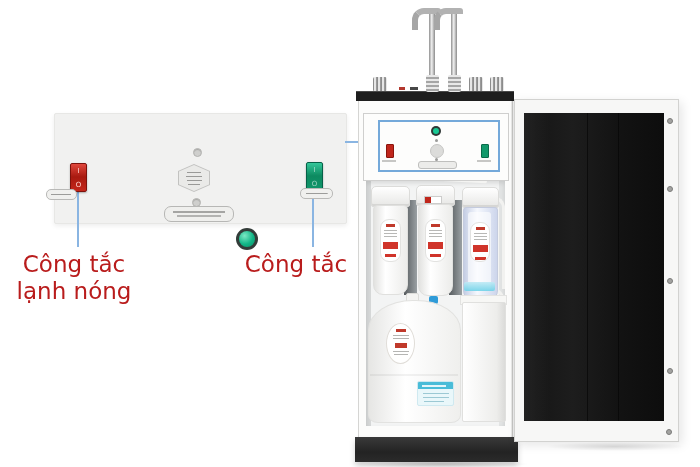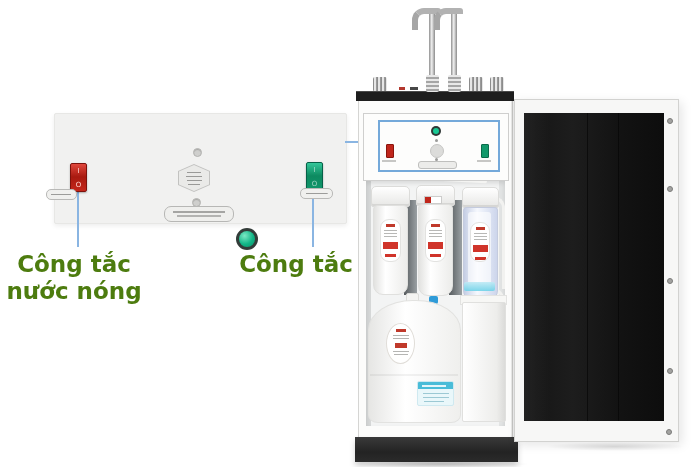--- a/index.html
+++ b/index.html
@@ -42,21 +42,21 @@
   .tag{height:9px;border-radius:5px;border:1px solid #b9b9b7;background:
         linear-gradient(#9c9c9a,#9c9c9a) 50% 50%/70% 1px no-repeat,#f0f0ee;}
   .tag-hot{left:46px;top:189px;width:29px;}
   .tag-cold{left:300px;top:188px;width:31px;}
 
   
   .lead{background:#8ab5e2;}
   .lead-hot{left:77px;top:170px;width:2px;height:77px;}
   .lead-cold{left:312px;top:168px;width:2px;height:79px;}
   .lead-panel{left:345px;top:141px;width:34px;height:2px;}
-  .caption{width:146px;text-align:center;color:#4d7c0f;font-size:23px;line-height:27px;top:251px;font-weight:bold;}
+  .caption{width:146px;text-align:center;color:#b91c1c;font-size:23px;line-height:27px;top:251px;}
   .cap-hot{left:1px;} .cap-cold{left:223px;}
 
   
   .cab-body{left:358px;top:99px;width:153px;height:338px;background:#fcfcfb;
             border:1px solid #d5d5d3;}
   .counter{left:356px;top:91px;width:158px;height:9px;background:#1e1e1e;border-top:1px solid #4a4a4a;}
   .knob{top:77px;width:14px;height:14px;border-radius:2px 2px 1px 1px;
         background:repeating-linear-gradient(90deg,#8c8c8c 0 1px,#e6e6e6 1px 3px,#9a9a9a 3px 4px);}
   .knob1{left:373px;} .knob2{left:469px;} .knob3{left:490px;}
   .dot-red{left:399px;top:87px;width:6px;height:3px;background:#b3382e;}
@@ -194,21 +194,21 @@
   </div>
   <div class="abs tag tag-hot"></div>
   <div class="abs sw-big sw-green">
     <span class="mk top">I</span>
     <span class="mk bot">O</span>
   </div>
   <div class="abs tag tag-cold"></div>
 
   <div class="abs caption cap-hot">
     <div>Công tắc</div>
-    <div>nước nóng</div>
+    <div>lạnh nóng</div>
   </div>
   <div class="abs caption cap-cold">
     <div>Công tắc</div>
   </div>
 
   <div class="abs cab-body"></div>
 
   <div class="abs compartment"></div>
   <div class="abs pipe-dark pd1"></div>
   <div class="abs pipe-dark pd2"></div>

